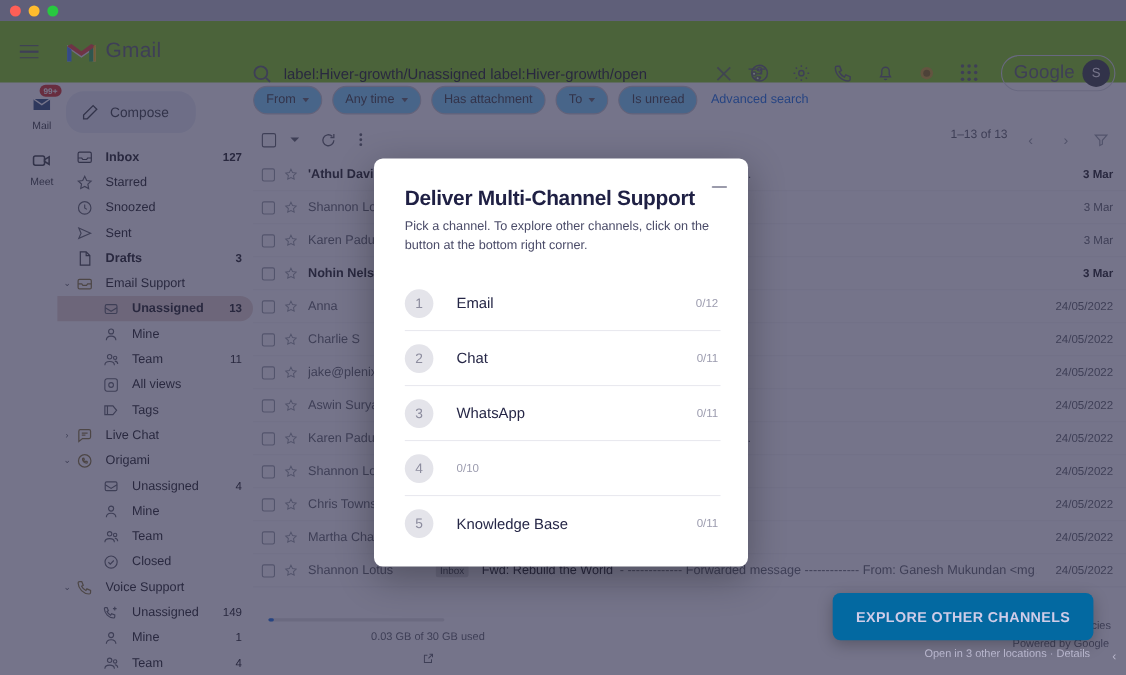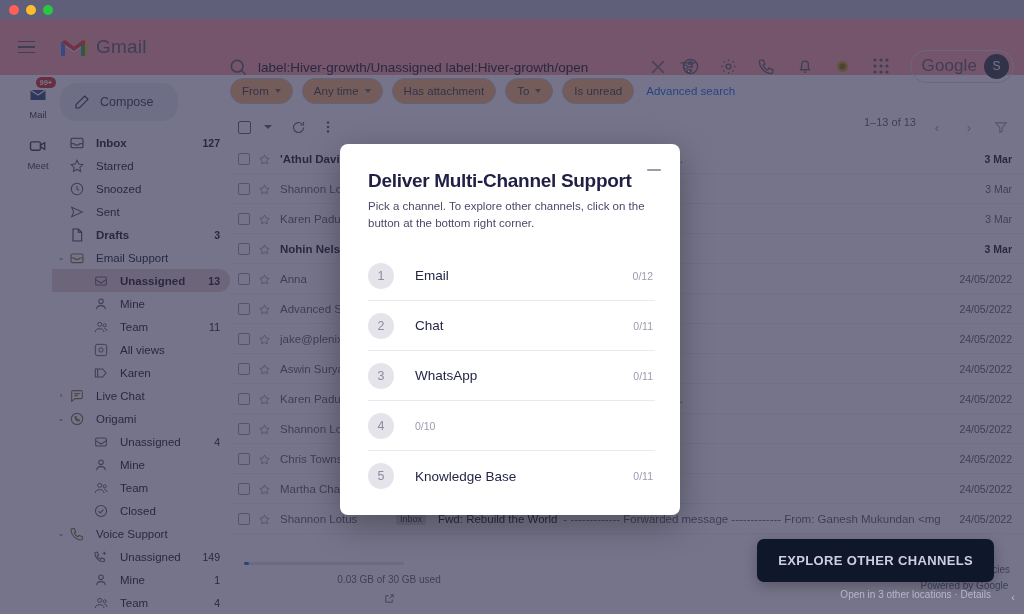--- a/index.html
+++ b/index.html
@@ -41,21 +41,21 @@
   }
   .tl { width: 10px; height: 10px; border-radius: 50%; }
   .tl.red { background: #ff5f57; }
   .tl.yellow { background: #febc2e; }
   .tl.green { background: #28c840; }
 
   
   .gm-header {
     position: absolute; top: 19px; left: 0;
     width: 1024px; height: 56px;
-    background: #fca5a5;
+    background: #84cc16;
     display: flex; align-items: center;
   }
   .hamburger {
     width: 40px; height: 40px; margin-left: 6px;
     display: flex; flex-direction: column; justify-content: center;
     align-items: center; gap: 4px; border-radius: 50%;
   }
   .hamburger span { display: block; width: 17px; height: 1.6px; background: #5f6368; }
   .gmail-logo {
     display: flex; align-items: center; gap: 7px;
@@ -106,21 +106,21 @@
   
   .chiprow {
     position: absolute; top: 78px; left: 230px;
     display: flex; align-items: center; gap: 9px;
   }
   .chip {
     height: 25px; padding: 12px 11px;
     border: 1px solid #c6c9cf; border-radius: 13px;
     display: flex; align-items: center; gap: 6px;
     font-size: 11.5px; color: #3c4043;
-    background: #fdba74;
+    background: #7dd3fc;
   }
   .caret {
     width: 0; height: 0;
     border-left: 3.5px solid transparent;
     border-right: 3.5px solid transparent;
     border-top: 4px solid #5f6368;
   }
   .adv-search { font-size: 11.5px; color: #1a73e8; margin-left: 3px; }
 
   
@@ -302,21 +302,21 @@
     flex: none; margin-right: 21px;
   }
   .chan-name { font-size: 13.5px; color: #252646; flex: 1 1 auto; }
   .chan-count { font-size: 10.5px; color: #9b9bae; }
 
   
   .cta {
     position: absolute;
     right: 30px; bottom: 32px;
     z-index: 60;
-    background: #0f172a;
+    background: #0369a1;
     color: #cfcce8;
     font-size: 13px; font-weight: bold;
     letter-spacing: .35px;
     padding: 14px 21px;
     border-radius: 7px;
     box-shadow: 0 4px 14px rgba(0,0,0,0.25);
     margin-top: 24px;
   }
   .hint-txt {
     position: absolute; right: 33px; bottom: 14px;
@@ -582,21 +582,21 @@
             <span class="ni-lbl">All views</span>
             <span class="ni-count"></span>
           </div>
           <div class="nav-item lvl1">
             <span class="ni-ic">
               <svg width="16" height="16" viewBox="0 0 24 24" fill="none" stroke="#5f6368" stroke-width="1.6">
                 <path d="M3.5 6h11l5 6-5 6h-11z"></path>
                 <path d="M7 6v12"></path>
               </svg>
             </span>
-            <span class="ni-lbl">Karen</span>
+            <span class="ni-lbl">Tags</span>
             <span class="ni-count"></span>
           </div>
           <div class="nav-item lvl0">
             <span class="twisty">›</span>
             <span class="ni-ic">
               <svg width="16" height="16" viewBox="0 0 24 24" fill="none" stroke="#8a7a3a" stroke-width="1.7">
                 <path d="M4 6a2 2 0 012-2h12a2 2 0 012 2v8a2 2 0 01-2 2H9l-5 4z"></path>
                 <path d="M8 8.5h8M8 11.5h5"></path>
               </svg>
             </span>
@@ -787,21 +787,21 @@
           <span class="mr-body">
             <span class="mr-snippet">…d that I can use the workflows feature as an add-on…</span>
           </span>
           <span class="mr-date">24/05/2022</span>
         </div>
         <div class="mail-row">
           <span class="mr-check"></span>
           <span class="mr-star"><svg width="13" height="13" viewBox="0 0 24 24" fill="none" stroke="#9aa0a6" stroke-width="1.7">
               <path d="M12 3.5l2.7 5.6 6 .8-4.4 4.2 1.1 6-5.4-2.9L6.6 20l1.1-6L3.3 9.9l6-.8z"></path>
             </svg></span>
-          <span class="mr-sender">Advanced S</span>
+          <span class="mr-sender">Charlie S</span>
           <span class="mr-body">
             <span class="mr-snippet">…icing for the Elite Plenix plan for our team. We are …</span>
           </span>
           <span class="mr-date">24/05/2022</span>
         </div>
         <div class="mail-row">
           <span class="mr-check"></span>
           <span class="mr-star"><svg width="13" height="13" viewBox="0 0 24 24" fill="none" stroke="#9aa0a6" stroke-width="1.7">
               <path d="M12 3.5l2.7 5.6 6 .8-4.4 4.2 1.1 6-5.4-2.9L6.6 20l1.1-6L3.3 9.9l6-.8z"></path>
             </svg></span>

